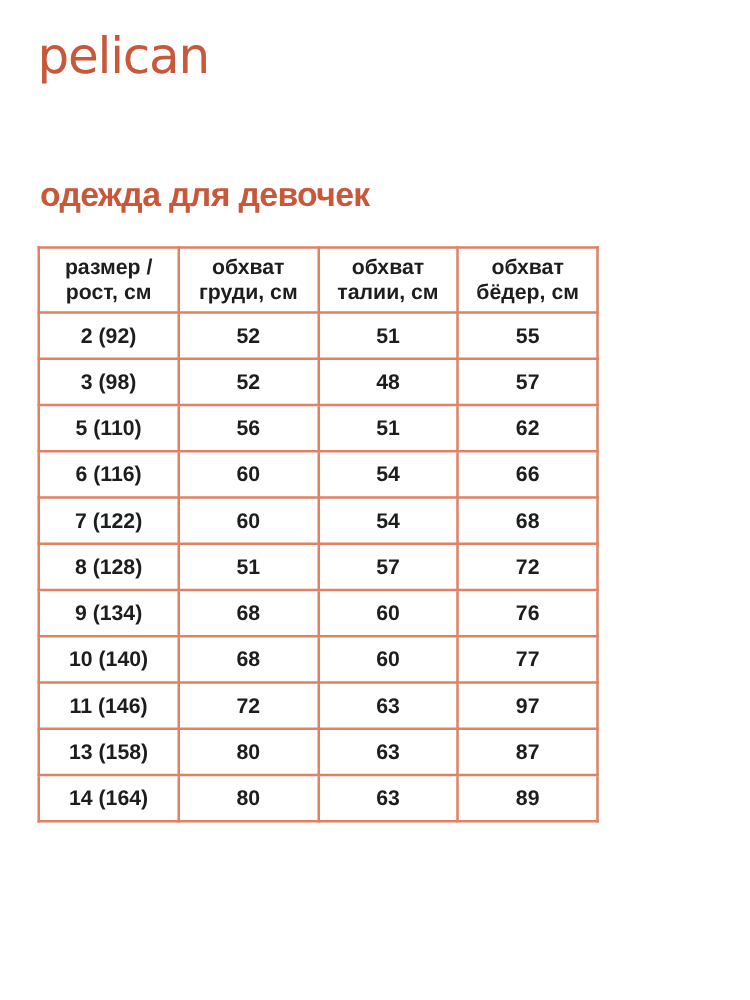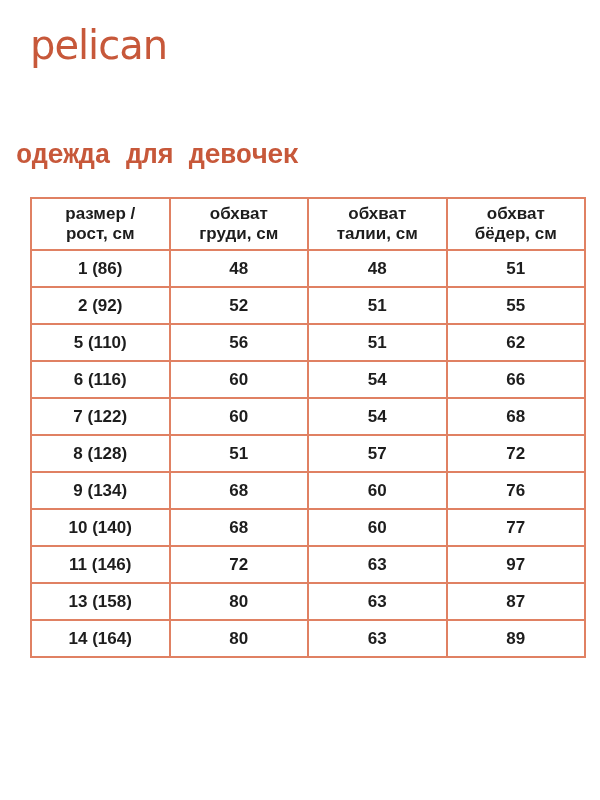--- a/index.html
+++ b/index.html
@@ -18,31 +18,31 @@
     position: absolute;
     left: 30px; top: 22px;
     font-family: "DejaVu Sans", sans-serif;
     font-size: 40px;
     font-weight: normal;
     letter-spacing: -1px;
     color: #c7583a;
   }
   .page-title {
     position: absolute;
-    left: 16px; top: 141px;
-    font-family: Liberation Mono, monospace;
+    left: 32px; top: 141px;
+    font-family: Liberation Sans, sans-serif;
     font-size: 27px;
     font-weight: bold;
     letter-spacing: -0.5px;
     color: #c7583a;
   }
   table.size-table {
     position: absolute;
     left: 30px; top: 197px;
-    width: 556px;
+    width: 449px;
     border-collapse: collapse;
     table-layout: fixed;
   }
   .size-table th, .size-table td {
     border: 2px solid #e08163;
     text-align: center;
     vertical-align: middle;
     color: #1d1d1d;
     background: #ffffff;
   }
@@ -76,30 +76,30 @@
         <th>обхват
 груди, см</th>
         <th>обхват
 талии, см</th>
         <th>обхват
 бёдер, см</th>
       </tr>
     </thead>
     <tbody>
       <tr>
-        <td>1 (86)</td>
-        <td>48</td>
-        <td>48</td>
-        <td>51</td>
-      </tr>
-      <tr>
         <td>2 (92)</td>
         <td>52</td>
         <td>51</td>
         <td>55</td>
+      </tr>
+      <tr>
+        <td>3 (98)</td>
+        <td>52</td>
+        <td>48</td>
+        <td>57</td>
       </tr>
       <tr>
         <td>5 (110)</td>
         <td>56</td>
         <td>51</td>
         <td>62</td>
       </tr>
       <tr>
         <td>6 (116)</td>
         <td>60</td>

